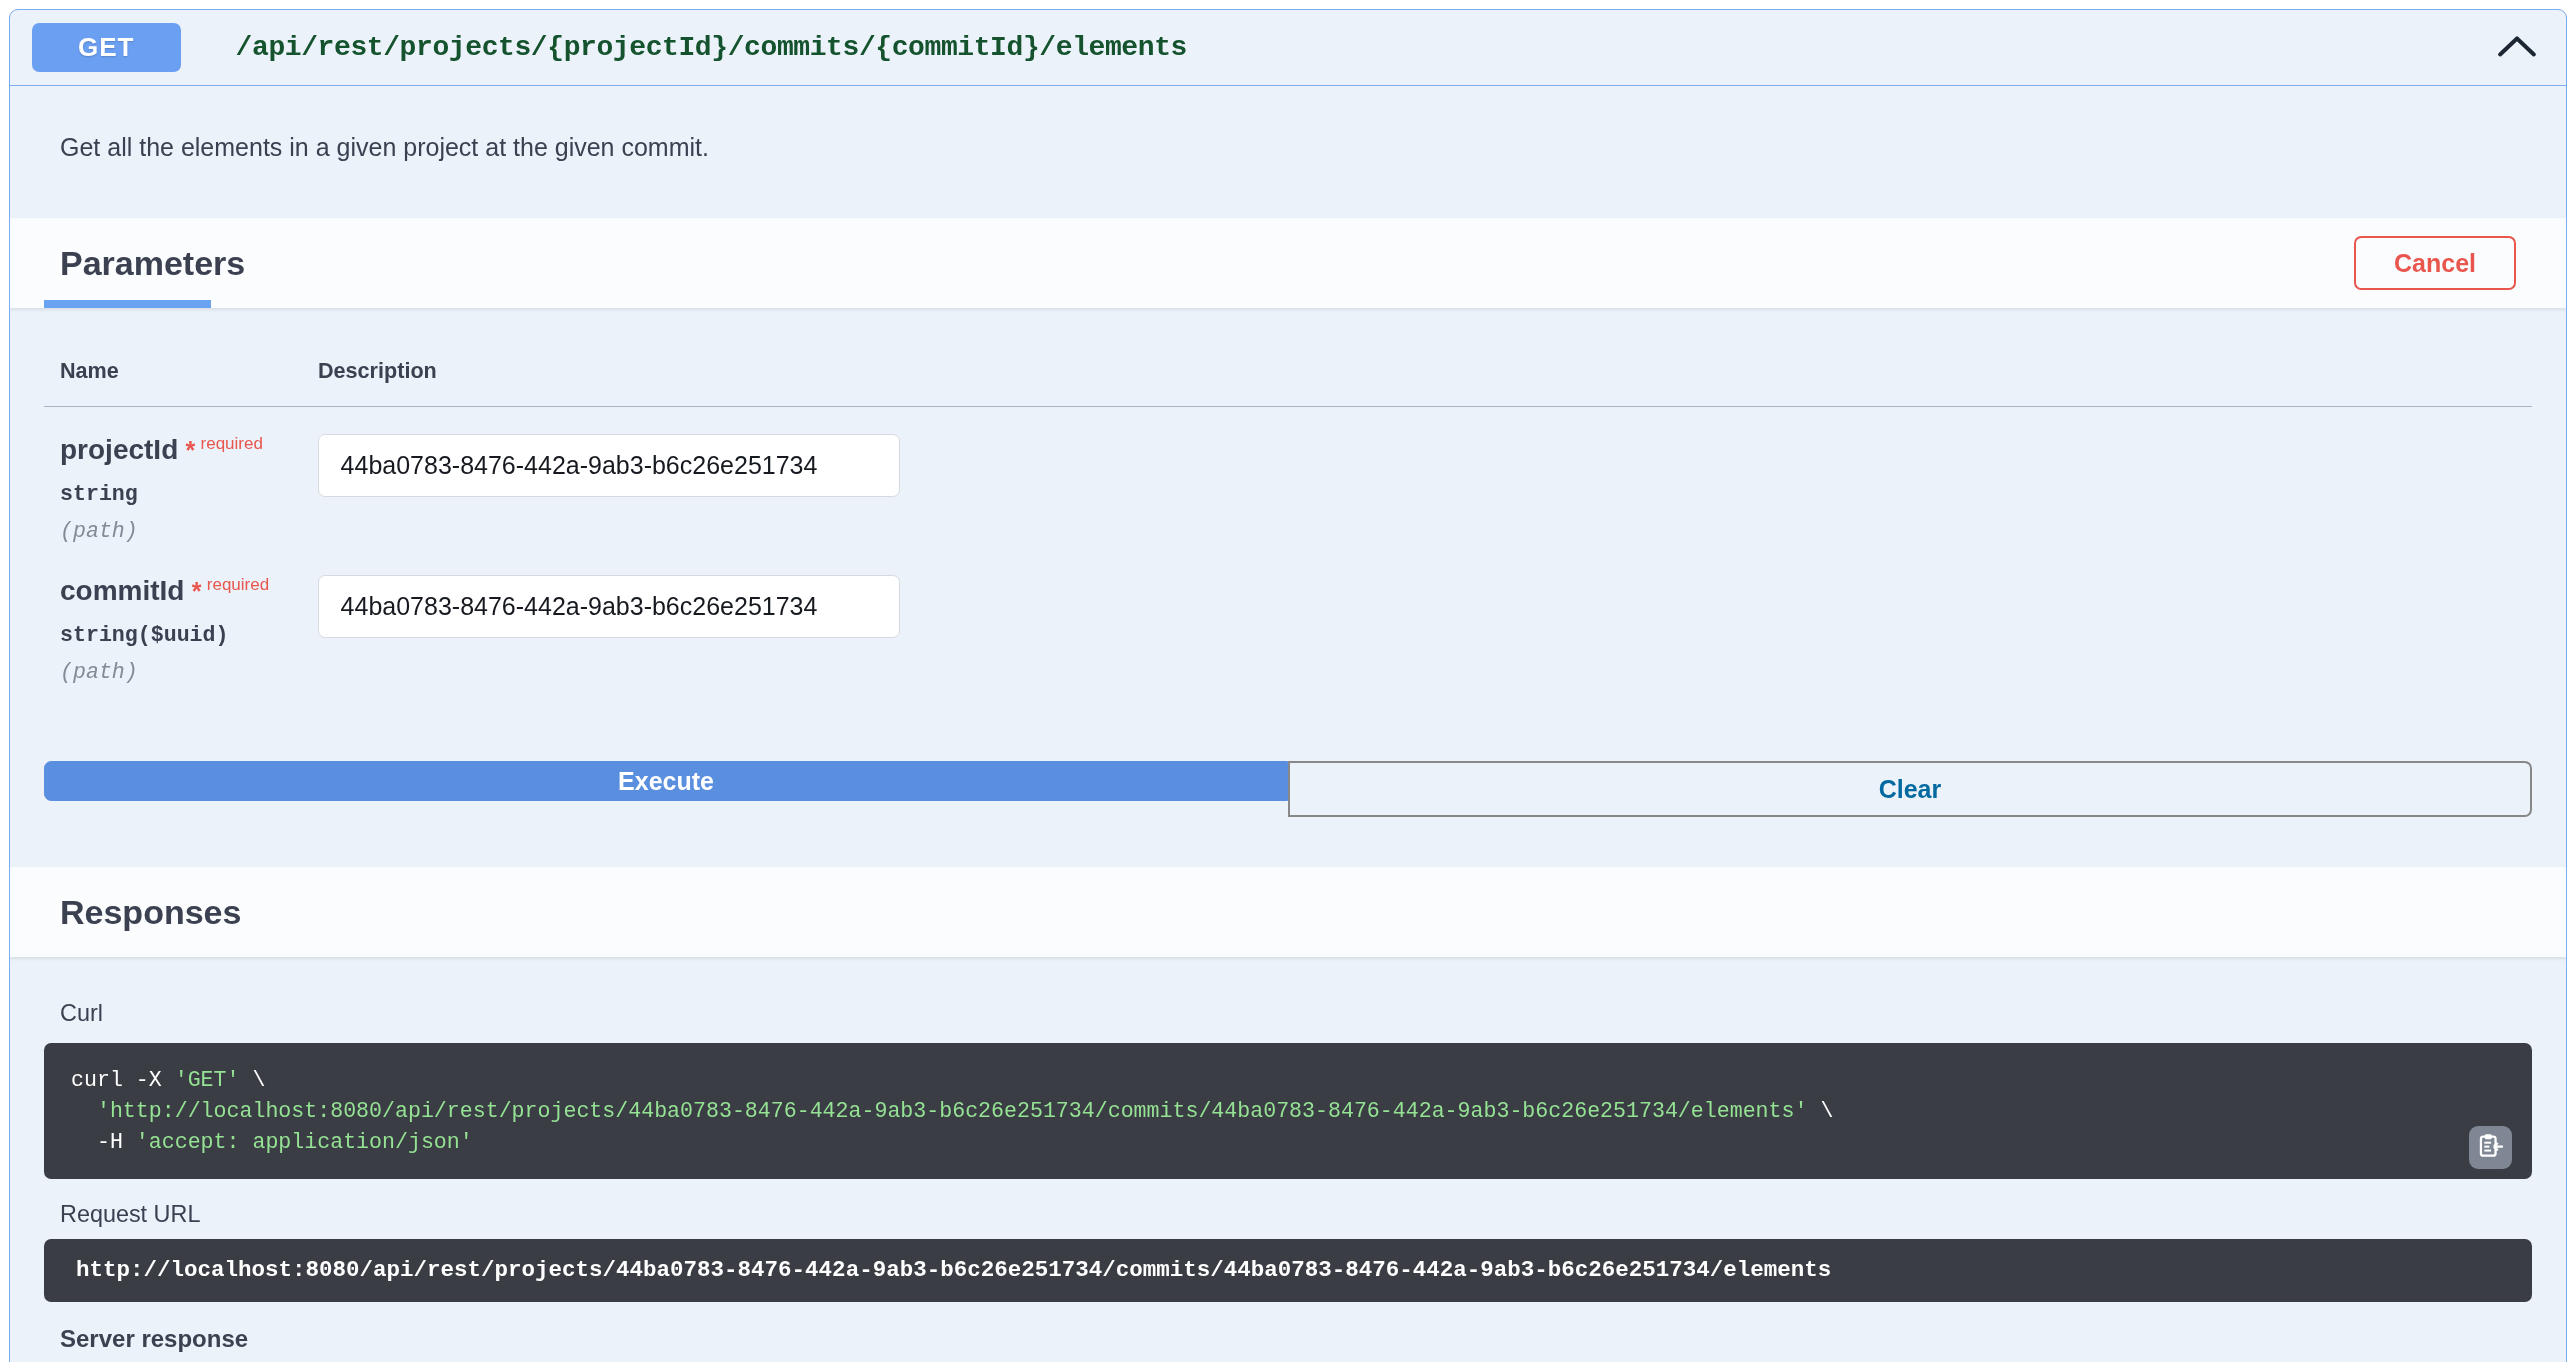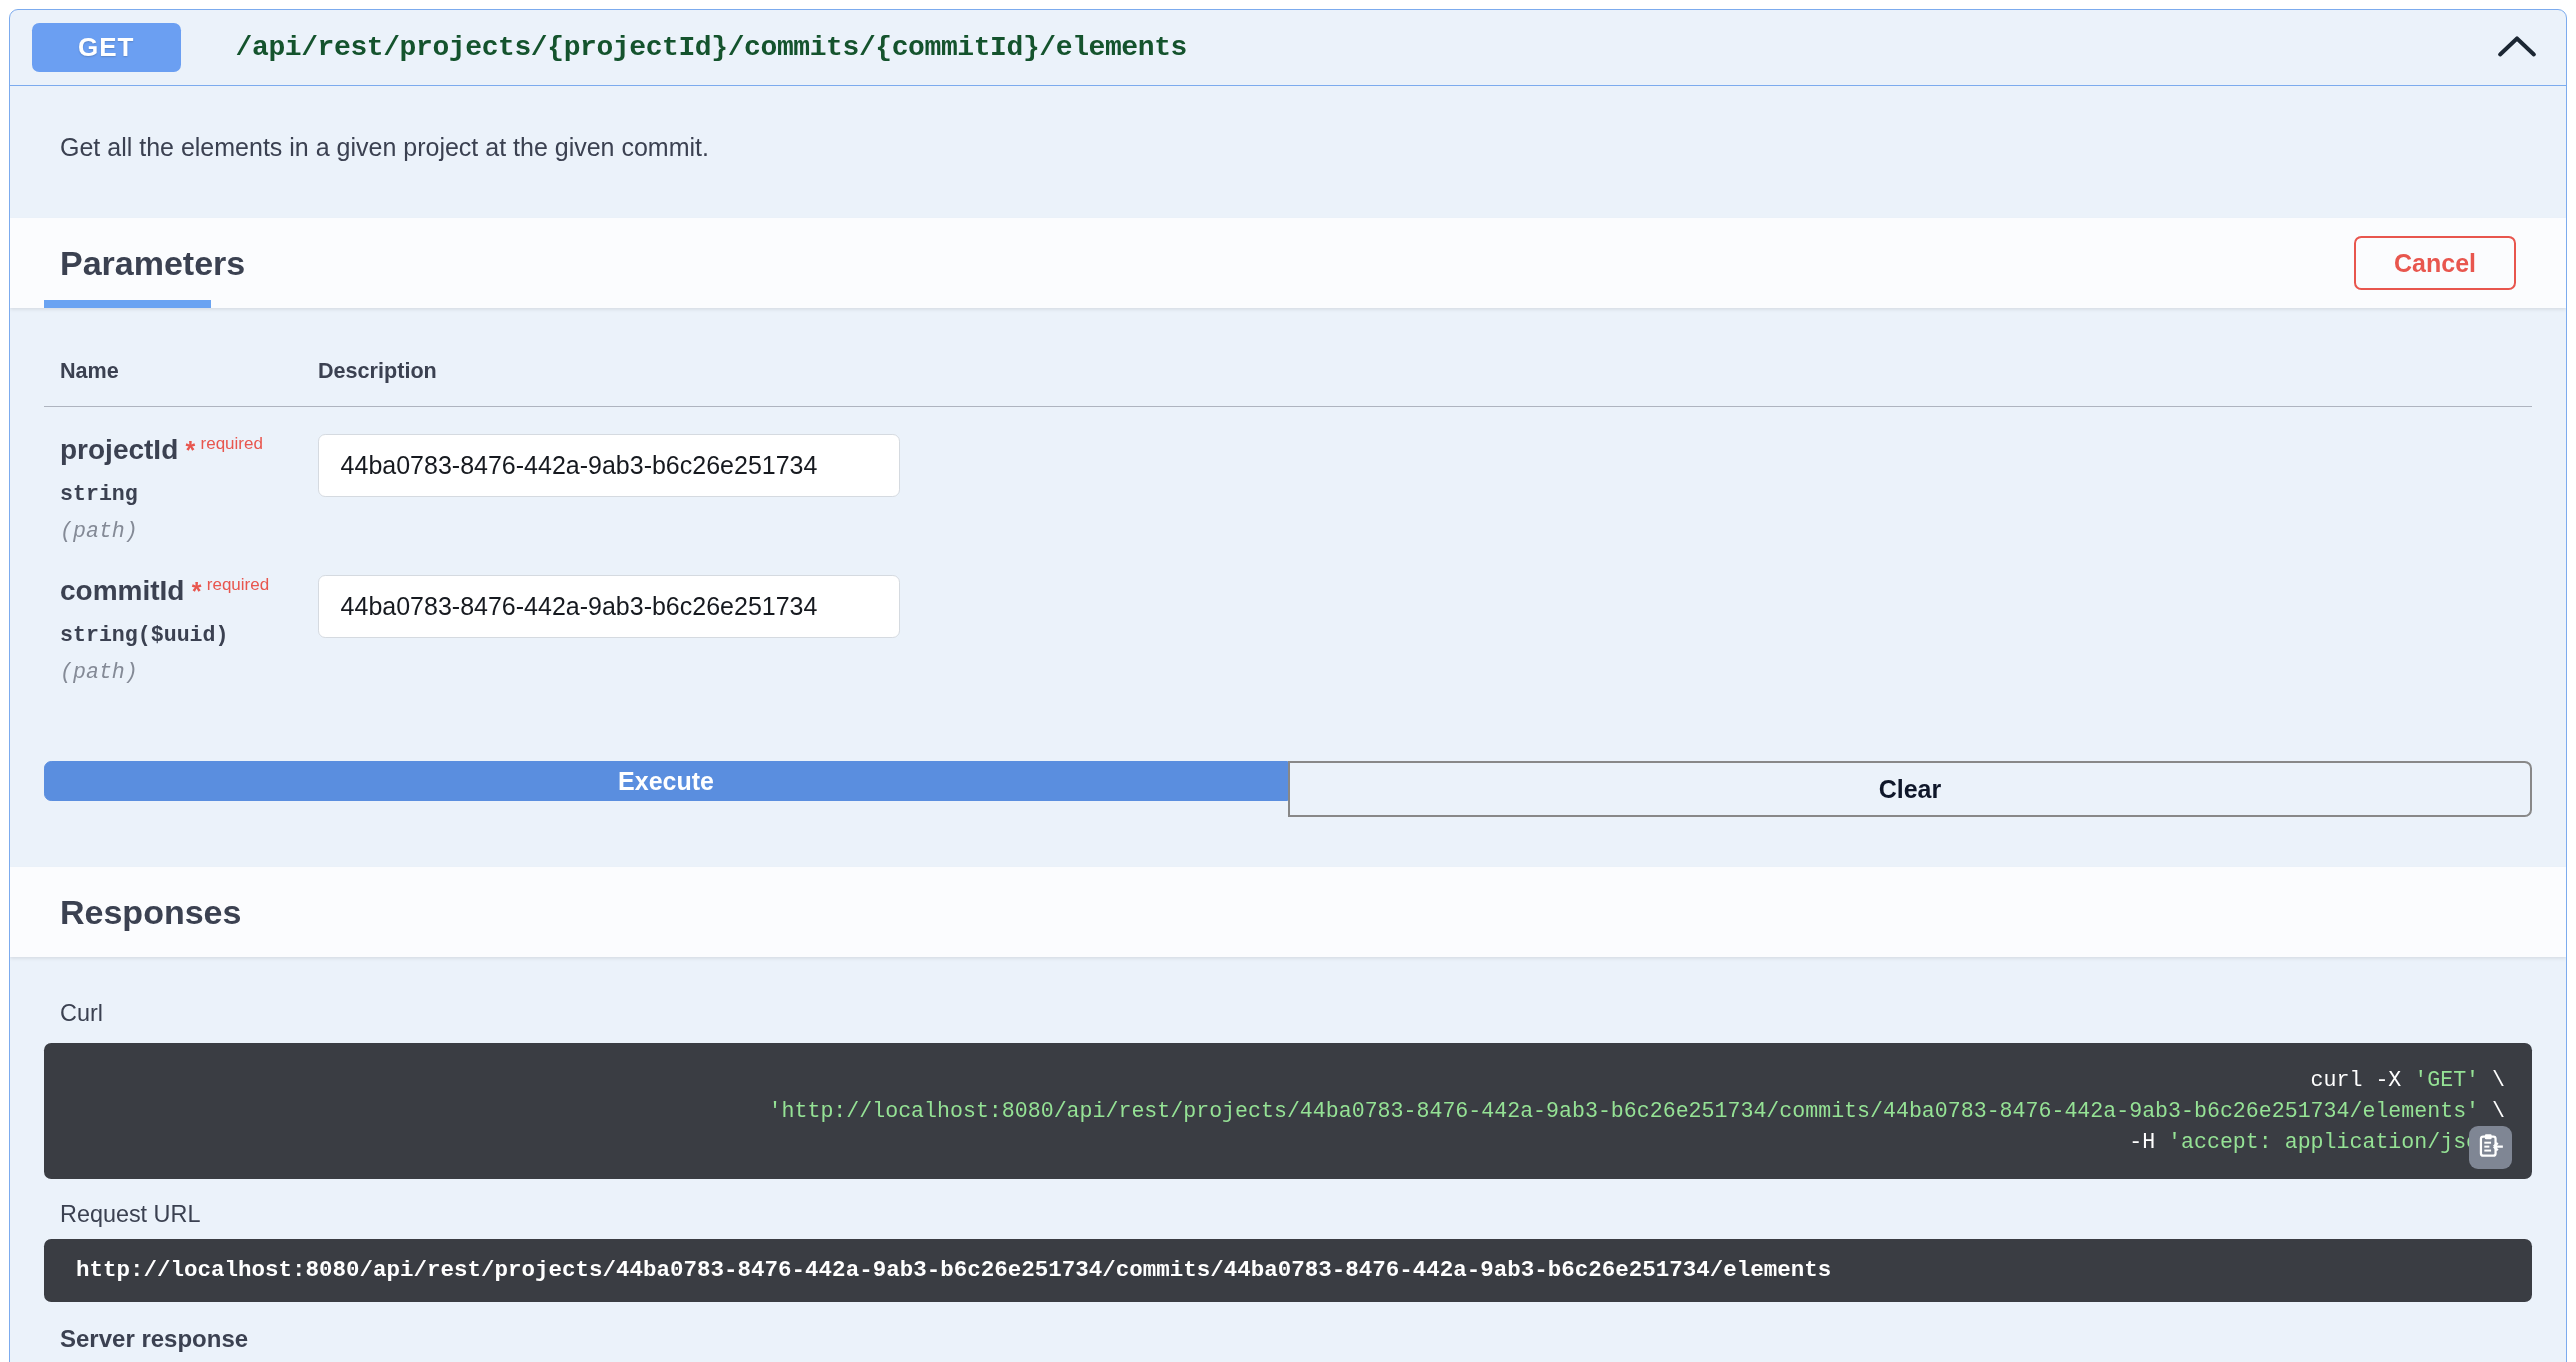--- a/index.html
+++ b/index.html
@@ -144,21 +144,21 @@
     border-radius: 7.2px 0 0 7.2px;
     color: #fff; font-weight: bold; font-size: 25px;
     font-family: "Liberation Sans", sans-serif;
     cursor: pointer;
   }
   .btn-clear {
     width: 50%; height: 56px;
     background: transparent;
     border: 2.7px solid #888888;
     border-radius: 0 7.2px 7.2px 0;
-    color: #0f172a; font-weight: bold; font-size: 25px;
+    color: #0369a1; font-weight: bold; font-size: 25px;
     font-family: "Liberation Sans", sans-serif;
     cursor: pointer;
   }
 
   
   .responses-area { padding: 0 34px 36px; }
   .block-label {
     font-size: 23.4px; font-weight: 400;
     margin: 43px 0 16px 16px;
     color: #3b4151;
@@ -166,21 +166,20 @@
   .block-label.tight { margin-top: 21.6px; margin-bottom: 10.8px; }
   .code-block {
     position: relative;
     background: #3a3d43;
     border-radius: 7.2px;
     padding: 21.6px 27px;
     font-family: "Liberation Mono", monospace;
     font-size: 21.6px;
     color: #ffffff;
     line-height: 31px;
-    text-align: right;
   }
   .code-line { white-space: pre; }
   .code-string { color: #95e295; }
   .copy-btn {
     position: absolute;
     right: 20px; bottom: 10.8px;
     width: 43px; height: 43px;
     background: #7f8694;
     border: none; border-radius: 9px;
     display: flex; align-items: center; justify-content: center;

